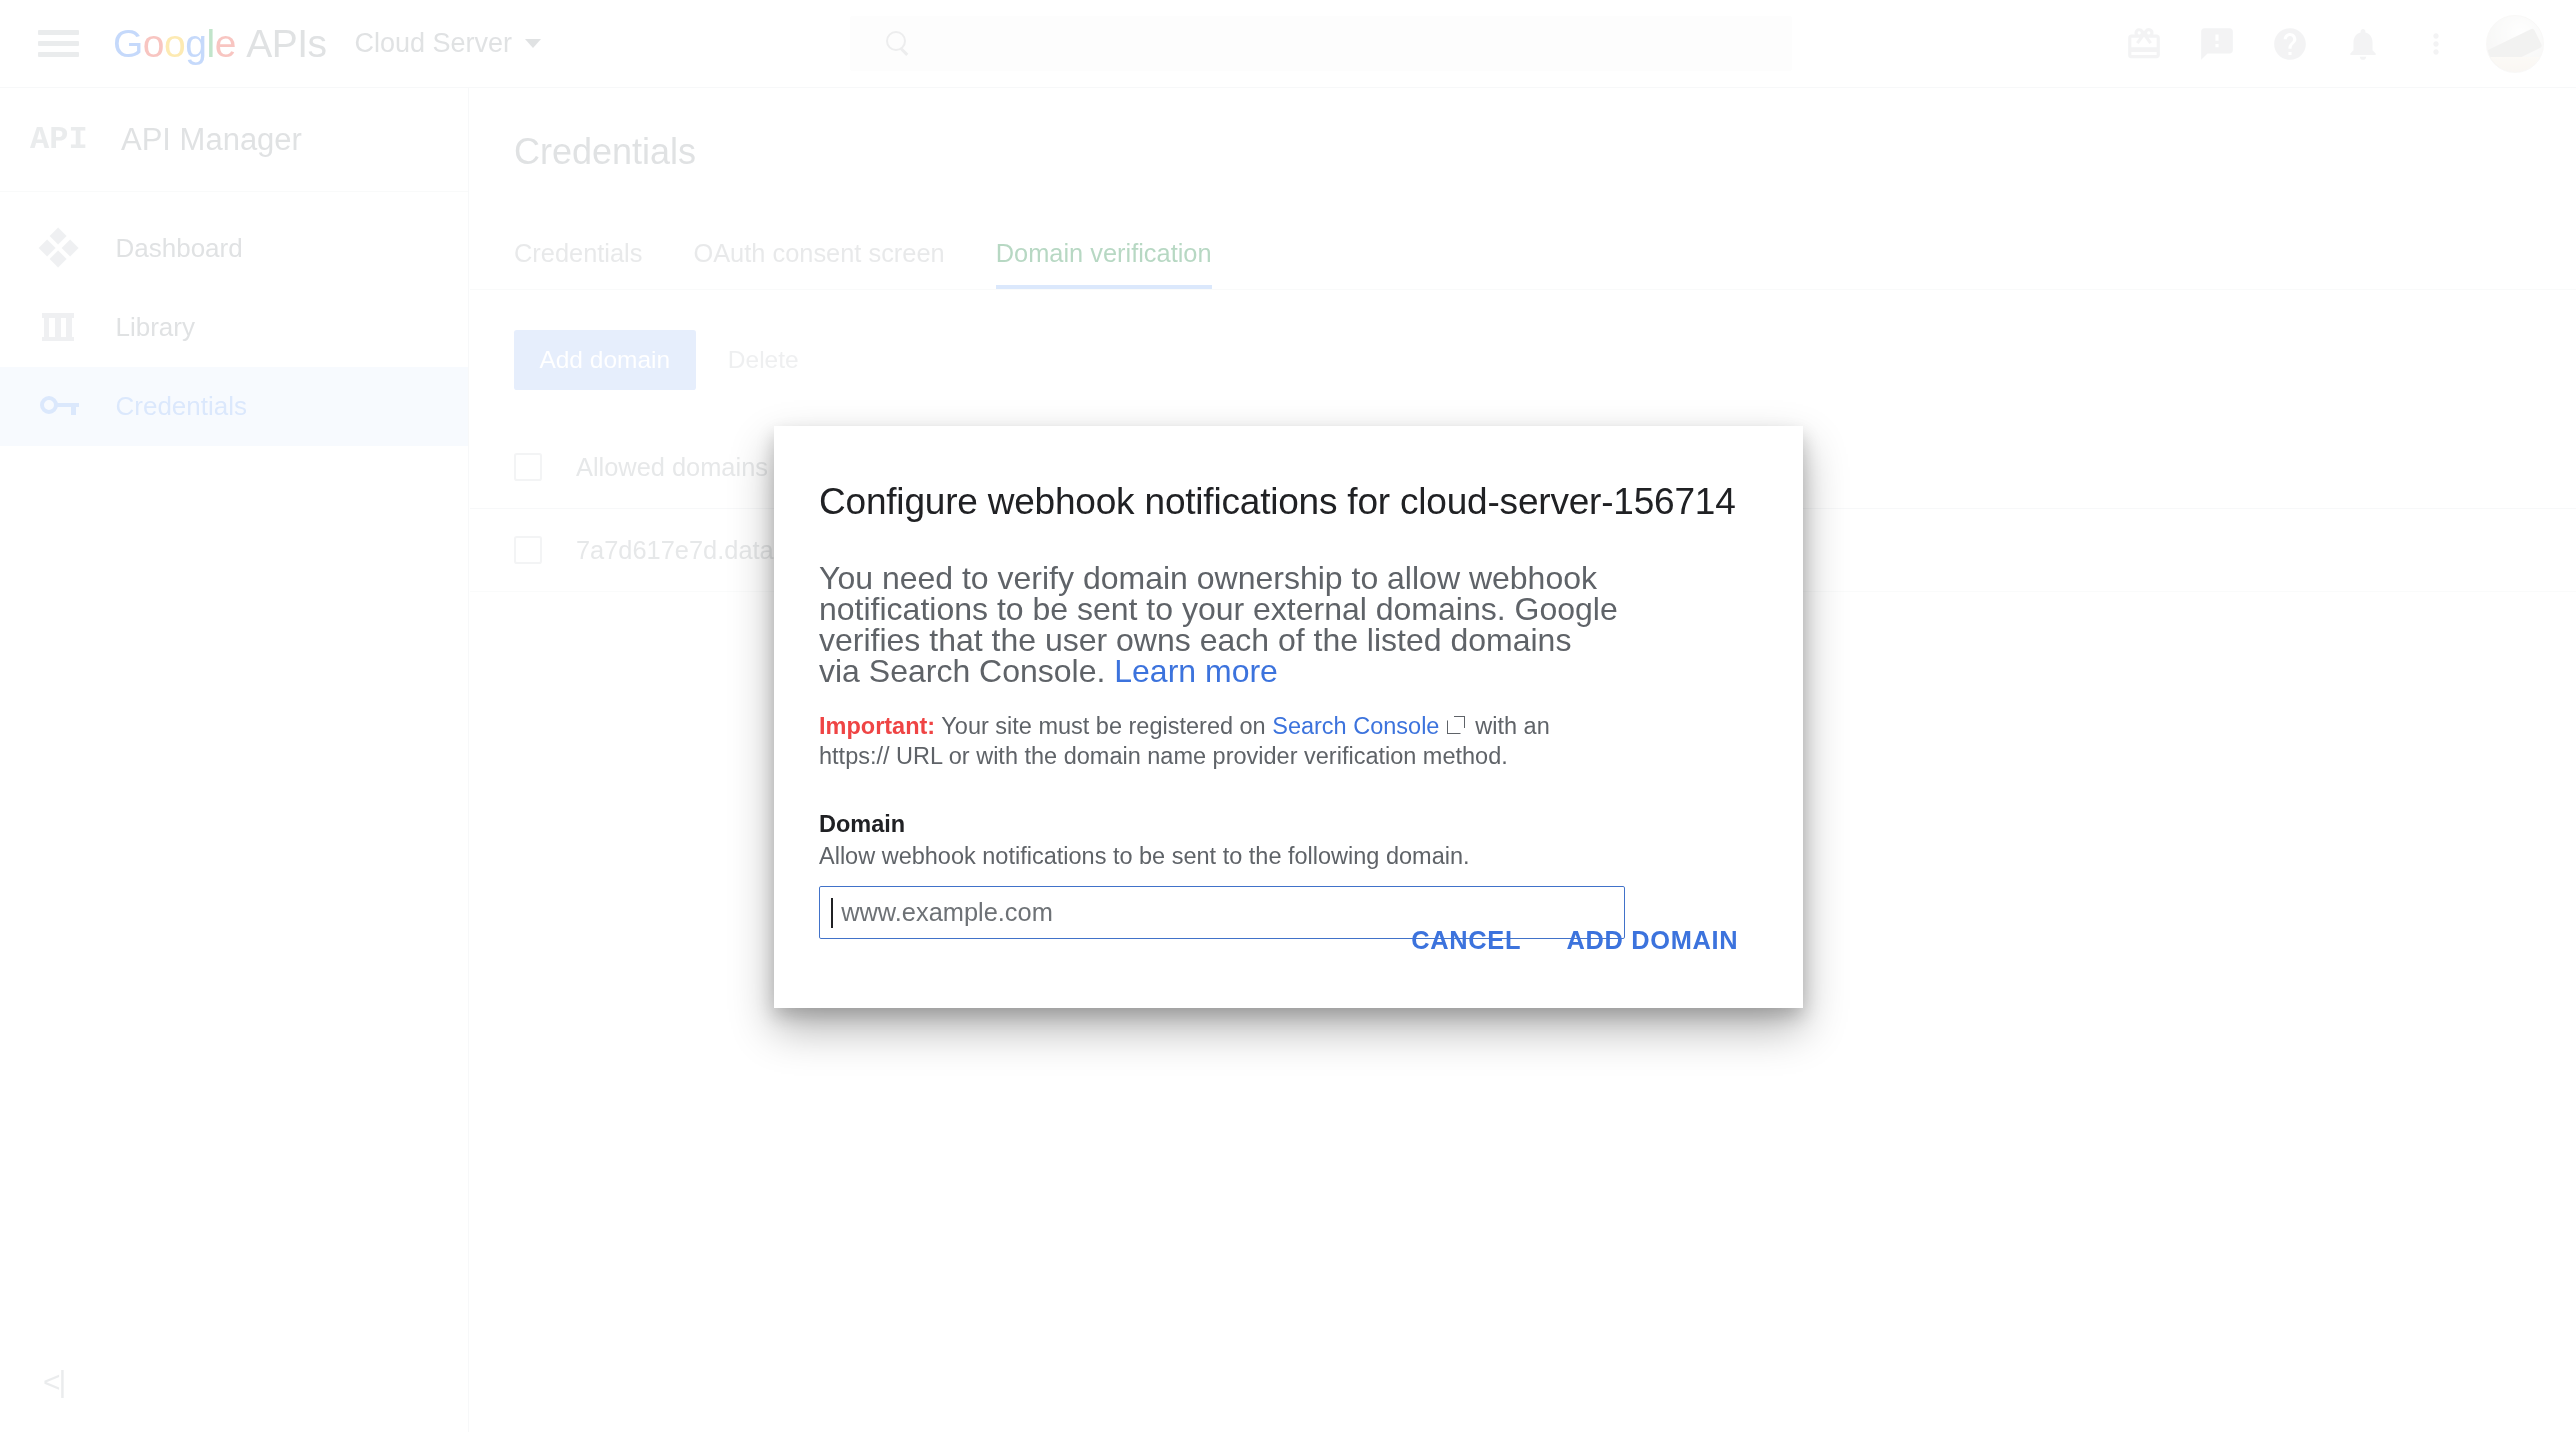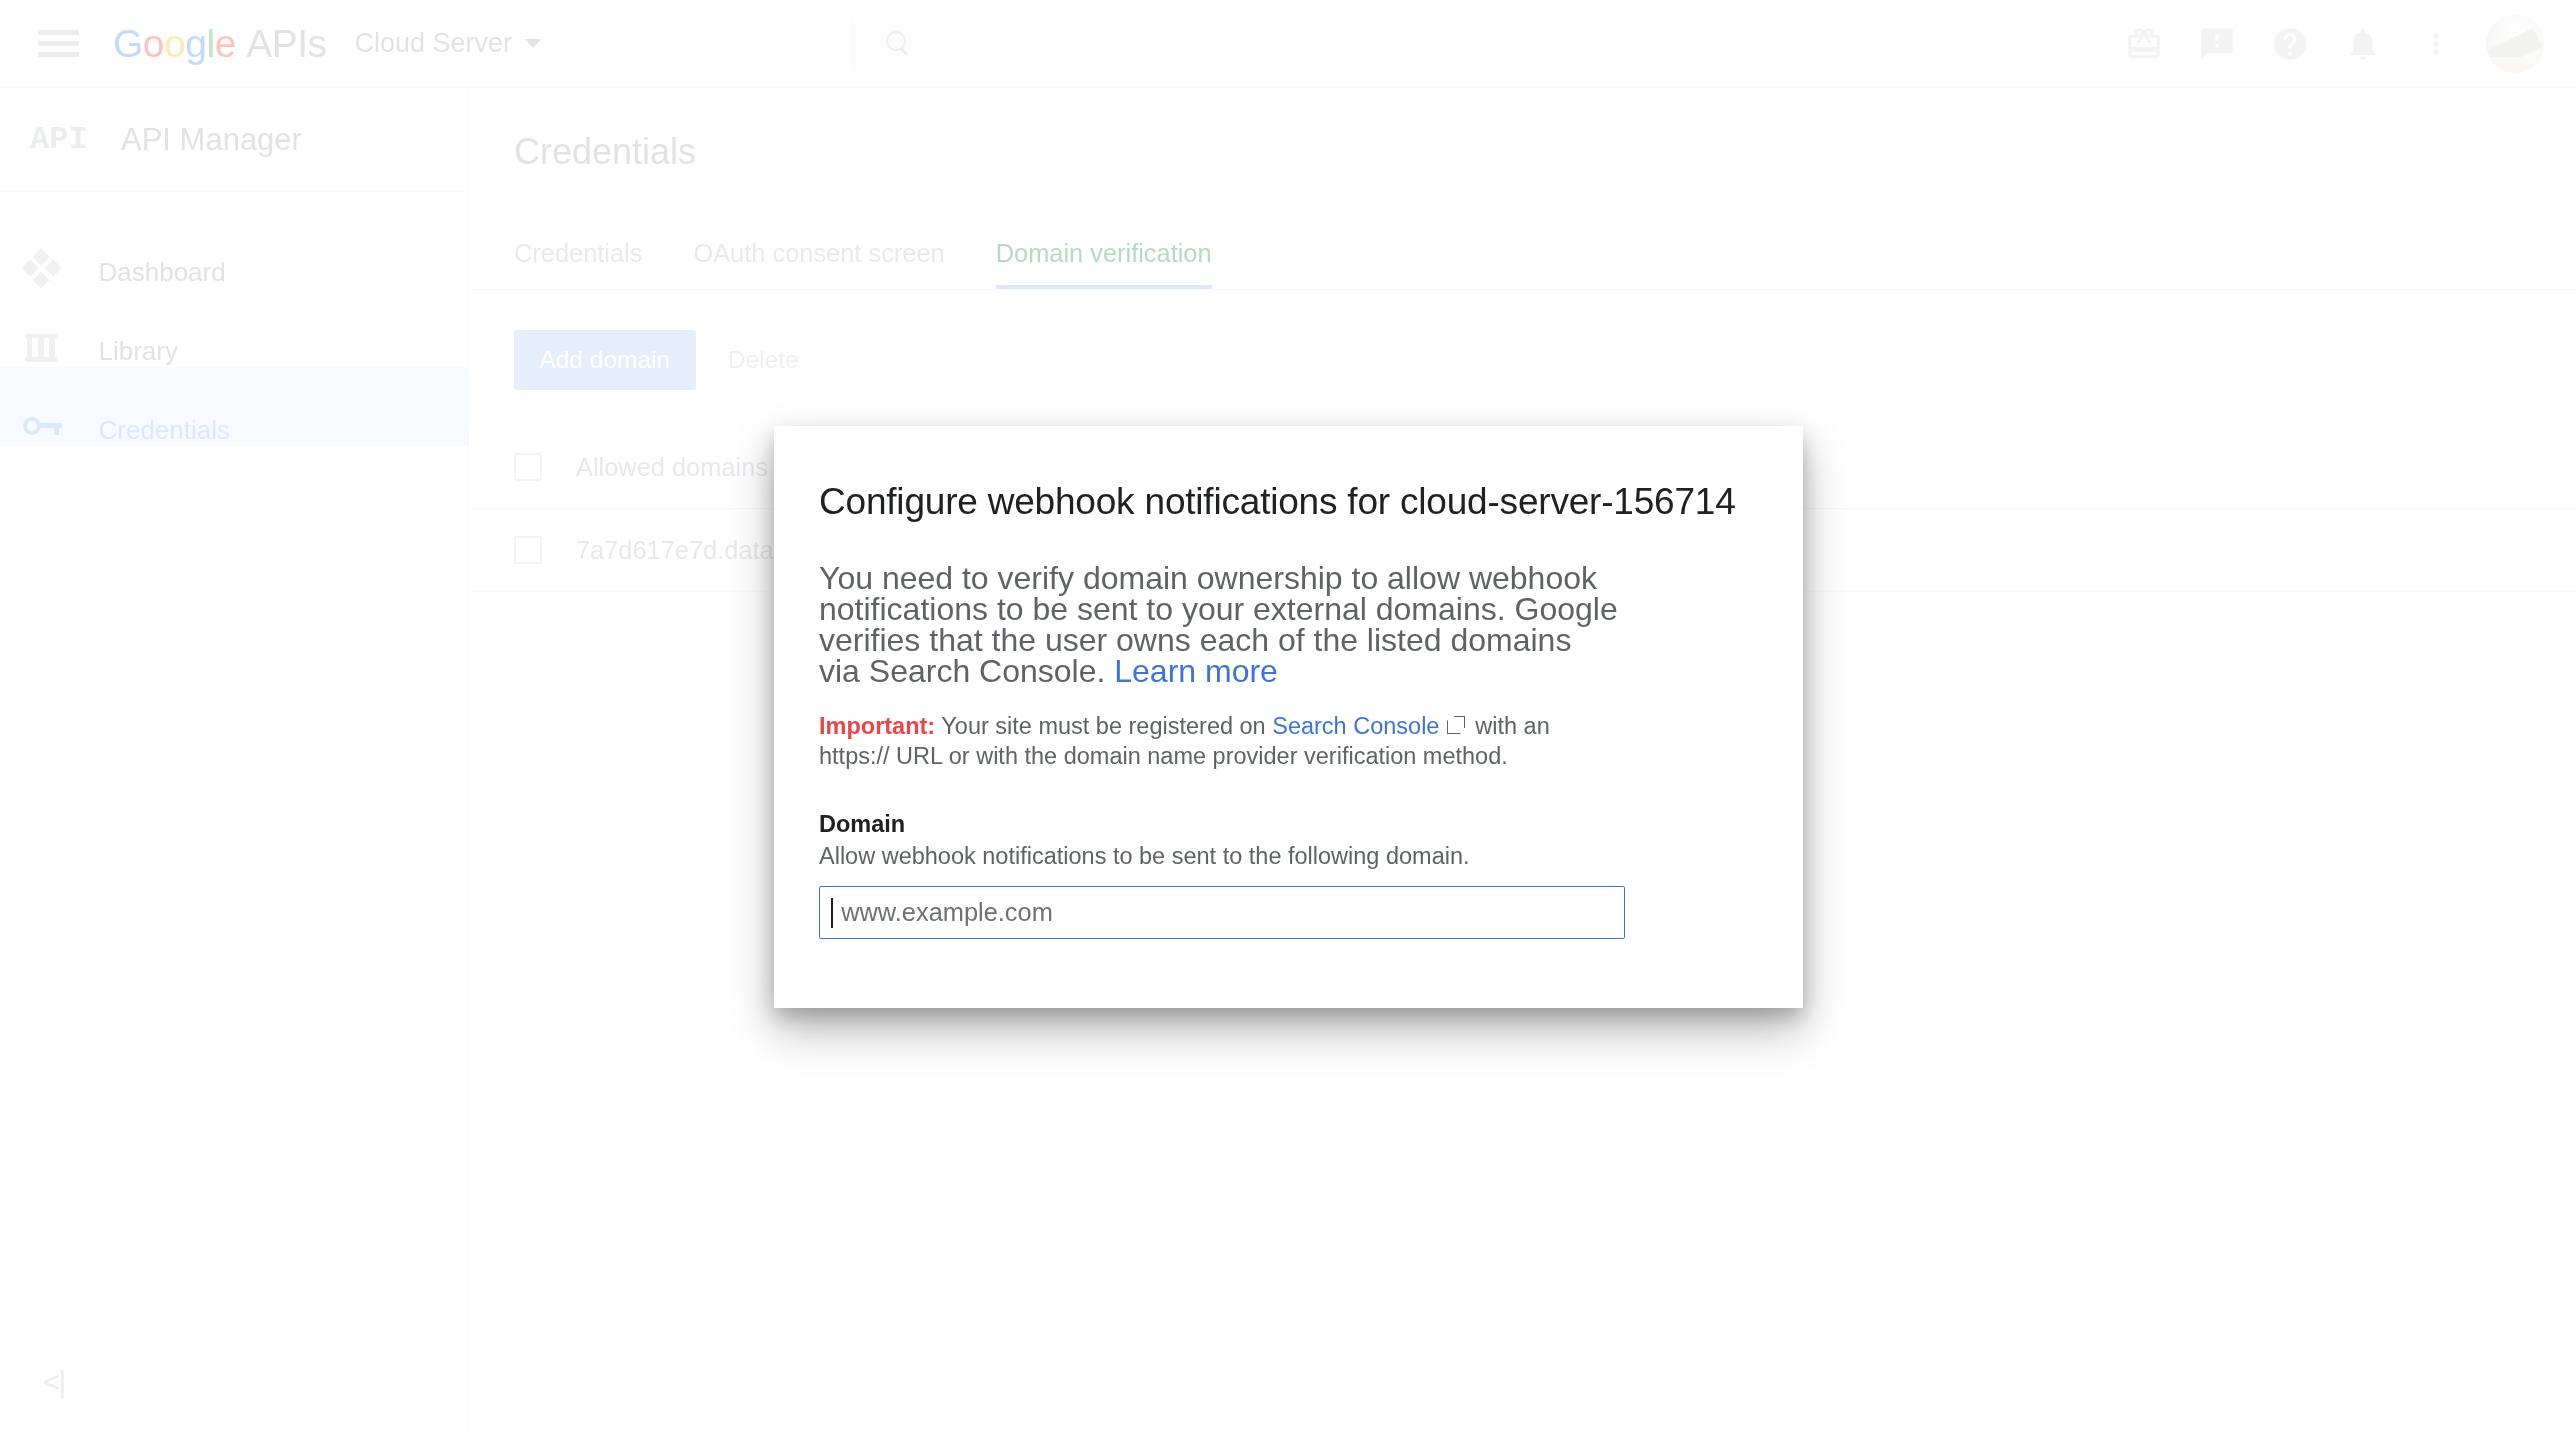--- a/index.html
+++ b/index.html
@@ -198,22 +198,22 @@
   .sb-title {
     font-size: 31px;
     color: #9aa0a6;
     margin-left: 21px;
     white-space: nowrap;
   }
   .sb-items { padding-top: 17px; }
   .sb-item {
     height: 79px;
     display: flex;
-    align-items: flex-end;
-    padding-left: 23px;
+    align-items: center;
+    padding-left: 40px;
     cursor: pointer;
   }
   .sb-item.active { background: #e8f0fe; }
   .sb-ico {
     width: 51px;
     height: 38px;
     display: flex;
     align-items: center;
     justify-content: flex-start;
     flex: none;
@@ -636,16 +636,20 @@
 
       <div class="f-label">Domain</div>
       <div class="f-help">Allow webhook notifications to be sent to the following domain.</div>
 
       <div class="f-input">
         <span class="caret-bar"></span>
         <input type="text" value="" placeholder="www.example.com" style="">
       </div>
     </div>
 
+    <div class="m-actions">
+      <button class="m-btn">CANCEL</button>
+      <button class="m-btn">ADD DOMAIN</button>
+    </div>
   </div>
 
 </div>
 
 
 </body></html>

